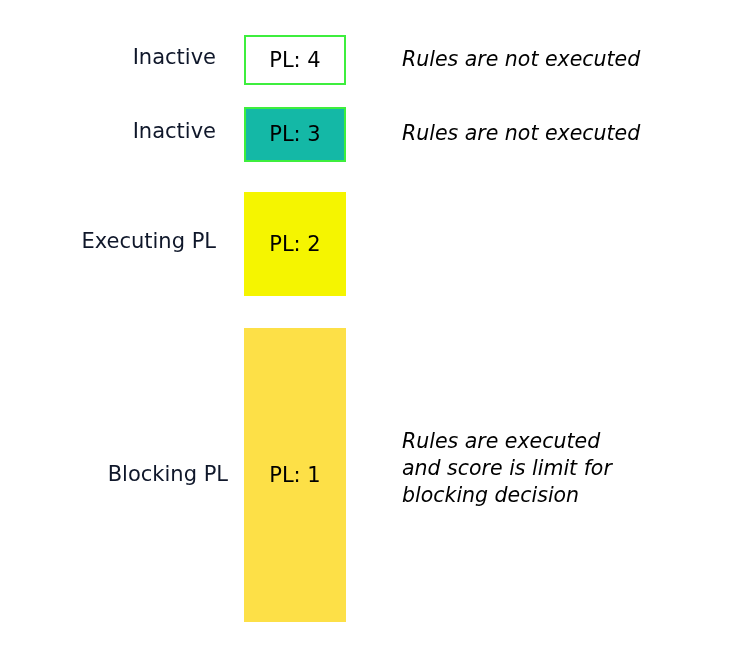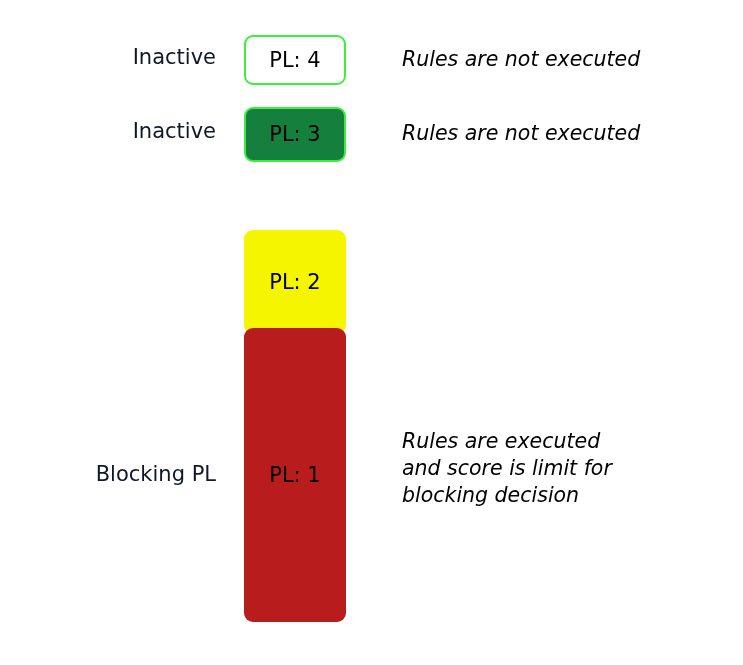--- a/index.html
+++ b/index.html
@@ -45,21 +45,20 @@
 
   
   .pl-box {
     position: absolute;
     left: 244px;
     width: 102px;
     box-sizing: border-box;
     display: flex;
     align-items: center;
     justify-content: center;
-    border-radius: 9px;
   }
   .pl-box-label {
     font-size: 21px;
     font-weight: 400;
     color: #000000;
     line-height: 1;
     white-space: nowrap;
   }
 
   .pl-box.bordered {
@@ -100,41 +99,42 @@
     </div>
 
     <div class="desc" style="top:11px;">
       <span class="desc-line">Rules are not executed</span>
     </div>
   </div>
 
   <div class="pl-row" style="top:107px;height:55px;">
     <div class="state-label" style="top:12px;">Inactive</div>
 
-    <div class="pl-box bordered" style="top:0px;height:55px;background:#15803d;">
+    <div class="pl-box bordered" style="top:0px;height:55px;background:#14b8a6;">
       <span class="pl-box-label">PL: 3</span>
     </div>
 
     <div class="desc" style="top:13px;">
       <span class="desc-line">Rules are not executed</span>
     </div>
   </div>
 
   <div class="pl-row" style="top:192px;height:104px;">
+    <div class="state-label" style="top:37px;">Executing PL</div>
 
-    <div class="pl-box plain" style="top:0px;height:104px;background:#f5f500;margin-top:38px;">
+    <div class="pl-box plain" style="top:0px;height:104px;background:#f5f500;">
       <span class="pl-box-label">PL: 2</span>
     </div>
 
   </div>
 
   <div class="pl-row" style="top:328px;height:294px;">
-    <div class="state-label" style="top:134px;">Blocking PL</div>
+    <div class="state-label" style="top:134px;padding-left:12px;">Blocking PL</div>
 
-    <div class="pl-box plain" style="top:0px;height:294px;background:#b91c1c;">
+    <div class="pl-box plain" style="top:0px;height:294px;background:#fde047;">
       <span class="pl-box-label">PL: 1</span>
     </div>
 
     <div class="desc" style="top:100px;">
       <span class="desc-line">Rules are executed</span>
       <span class="desc-line">and score is limit for</span>
       <span class="desc-line">blocking decision</span>
     </div>
   </div>
 

